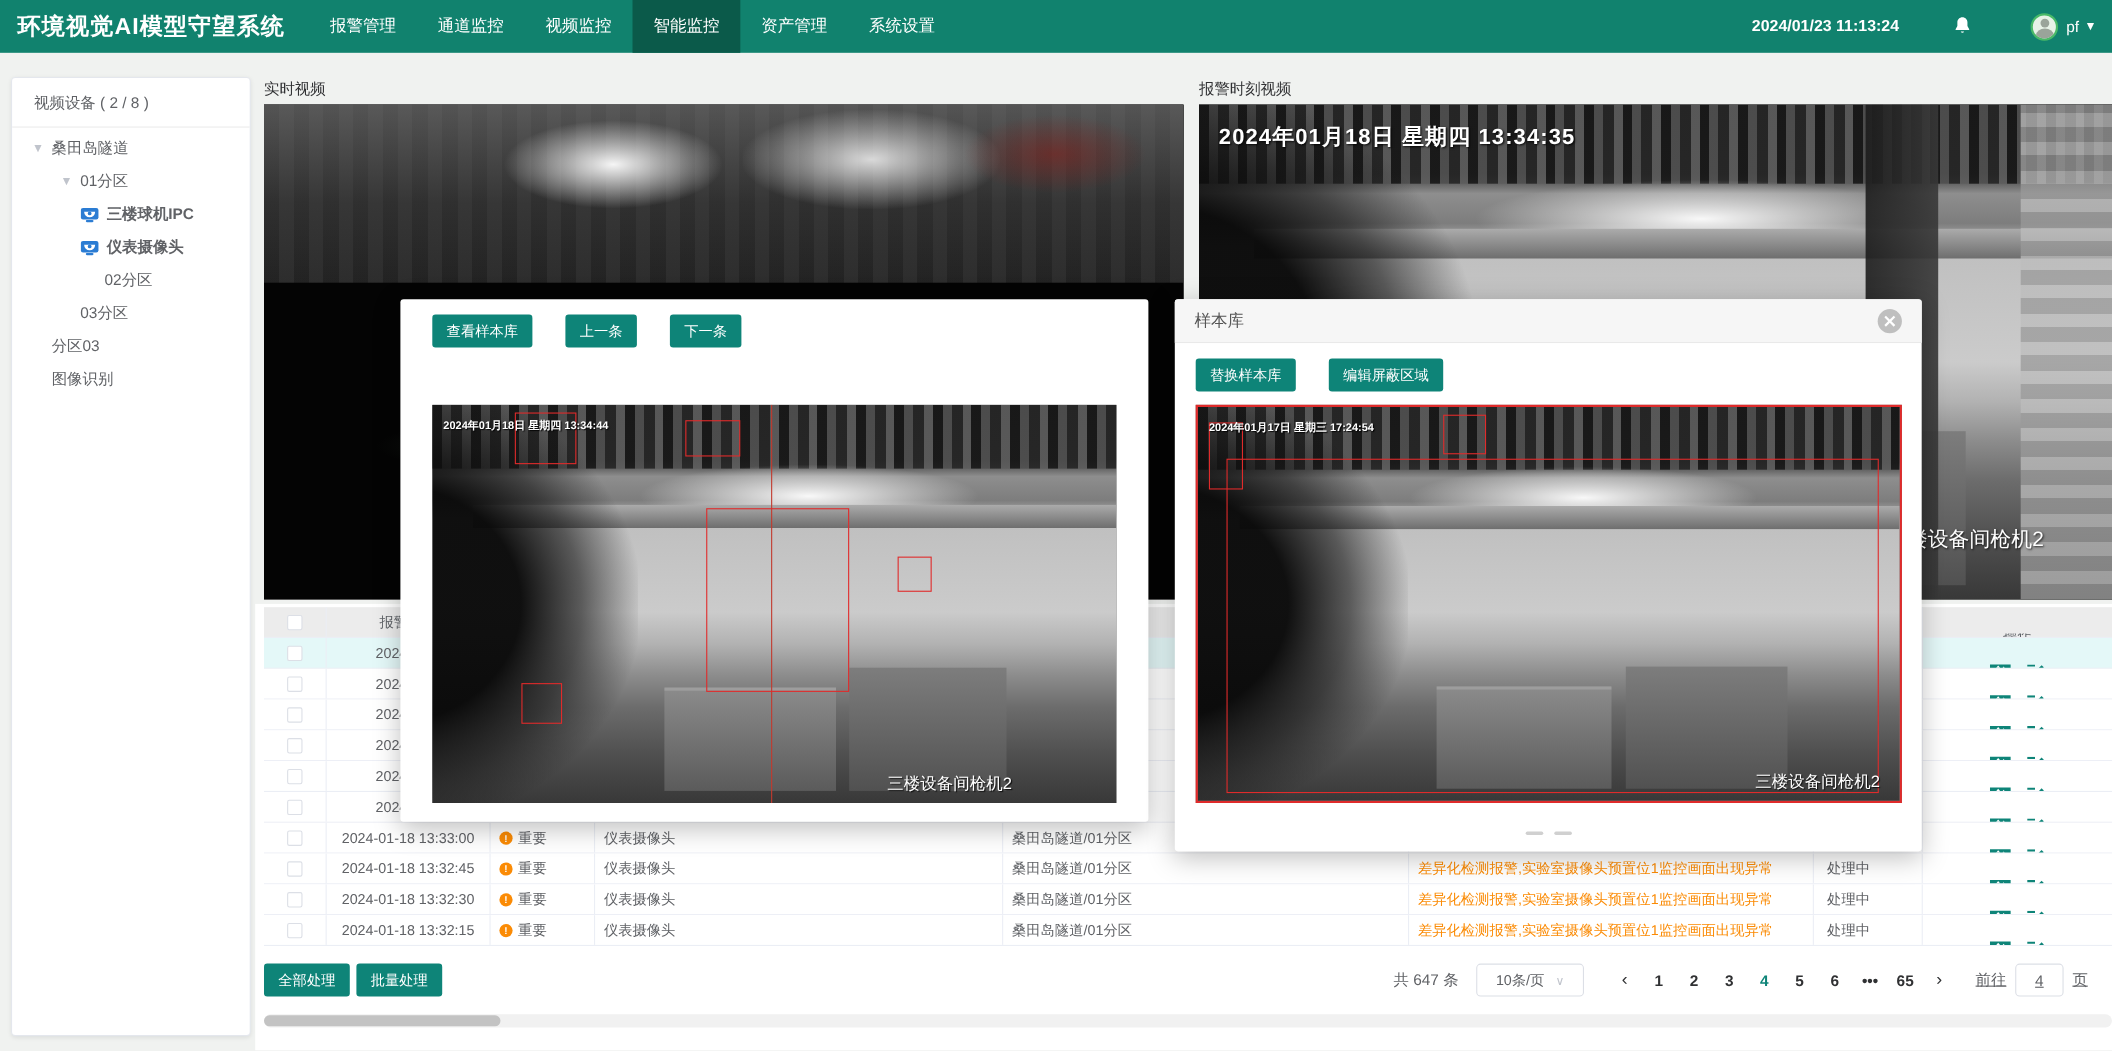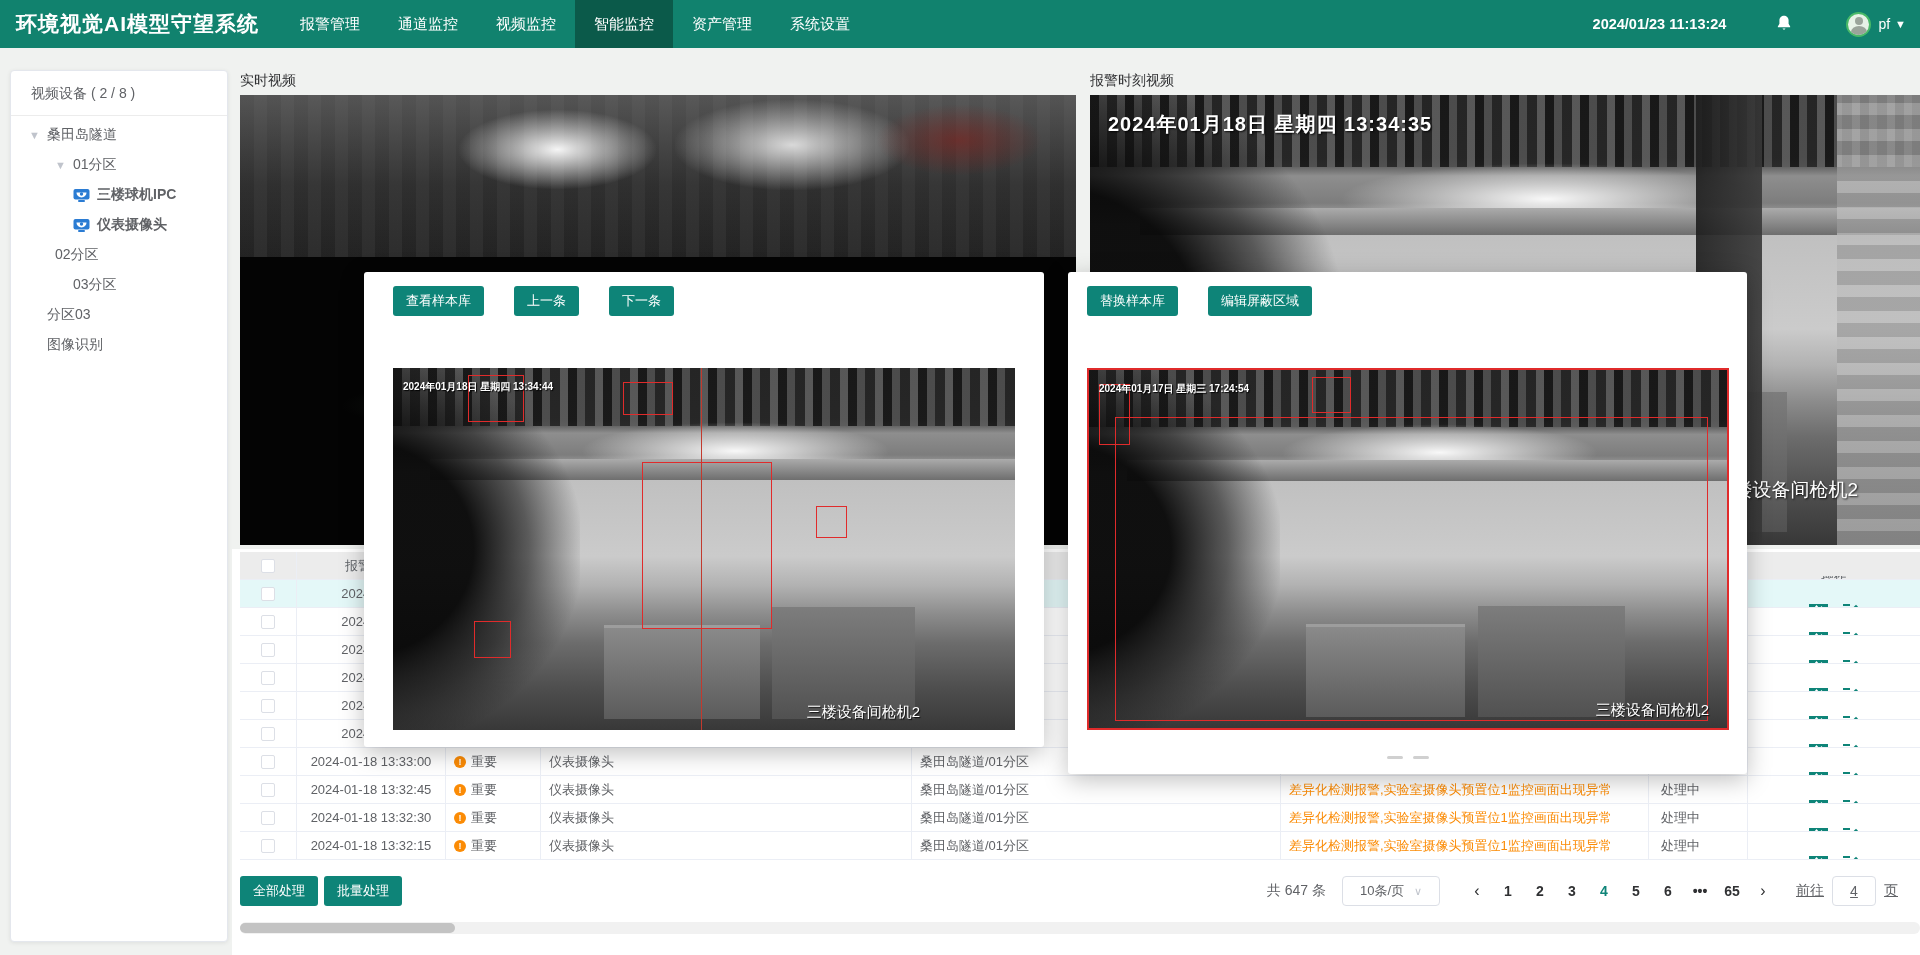--- a/index.html
+++ b/index.html
@@ -174,21 +174,21 @@
     </div>
     <div class="tree-item lv3">
       <svg class="cam-ico" viewBox="0 0 17 15">
           <rect x="0.5" y="1" width="16" height="10.5" rx="2" fill="#2b7cd3"></rect>
           <path d="M3.5 4.5h10a5 5 0 0 1-10 0z" fill="#fff"></path>
           <circle cx="8.5" cy="6" r="1.7" fill="#2b7cd3"></circle>
           <rect x="5" y="12" width="7" height="2" rx="1" fill="#2b7cd3"></rect>
         </svg>
       <span>仪表摄像头</span>
     </div>
-    <div class="tree-item lv2" style="">
+    <div class="tree-item lv2" style="margin-left:40px;">
       <span>02分区</span>
     </div>
     <div class="tree-item lv2" style="padding-left:62px;">
       <span>03分区</span>
     </div>
     <div class="tree-item lv1" style="padding-left:36px;">
       <span>分区03</span>
     </div>
     <div class="tree-item lv1" style="padding-left:36px;">
       <span>图像识别</span>
@@ -541,20 +541,24 @@
     <div class="ann" style="left:37%;top:4%;width:8%;height:9%;"></div>
     <div class="ann" style="left:40%;top:26%;width:21%;height:46%;"></div>
     <div class="ann" style="left:68%;top:38%;width:5%;height:9%;"></div>
     <div class="ann" style="left:13%;top:70%;width:6%;height:10%;"></div>
     <div class="cam-ts">2024年01月18日 星期四 13:34:44</div>
     <div class="cam-label ab-label">三楼设备间枪机2</div>
   </div>
 </div>
 
 <div class="modal modal-sample">
+  <div class="modal-head">
+    <span>样本库</span>
+    <div class="modal-close"></div>
+  </div>
   <div class="modal-btns sample-pad">
     <button class="btn">替换样本库</button>
     <button class="btn">编辑屏蔽区域</button>
   </div>
   <div class="cam-image sp-image">
     <div class="scene">
       <div class="ceiling"></div>
         <div class="glow"></div>
         <div class="shelf"></div>
         <div class="fisheye"></div>

